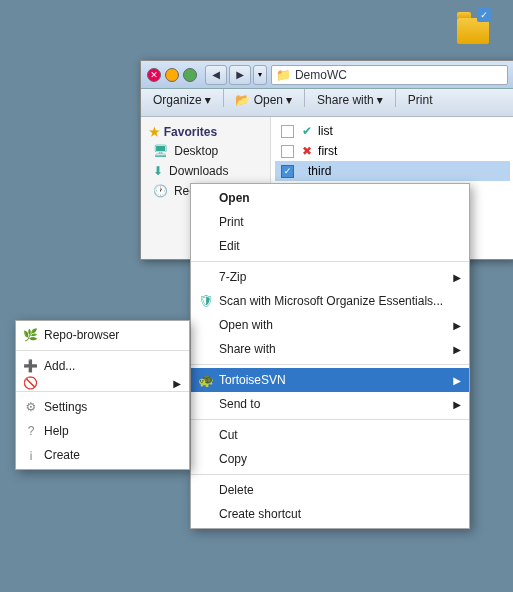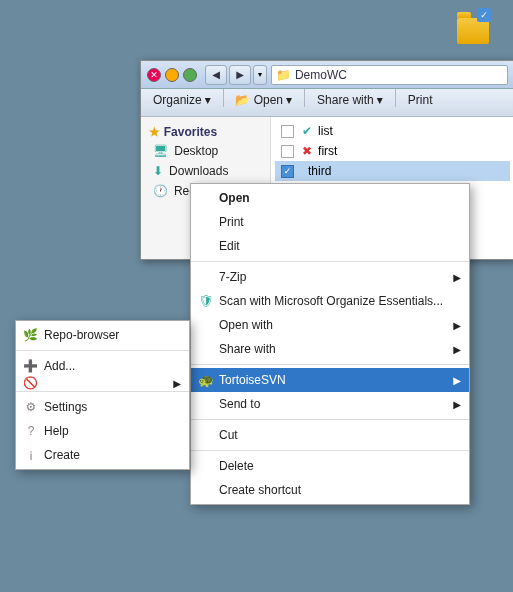--- a/index.html
+++ b/index.html
@@ -436,20 +436,23 @@
       <span class="submenu-arrow">▶</span>
     </div>
     <div class="menu-item">
       <span>Send to</span>
       <span class="submenu-arrow">▶</span>
     </div>
     <div class="menu-separator"></div>
     <div class="menu-item">
       <span>Cut</span>
     </div>
+    <div class="menu-item">
+      <span>Copy</span>
+    </div>
     <div class="menu-separator"></div>
     <div class="menu-item">
       <span>Delete</span>
     </div>
     <div class="menu-item">
       <span>Create shortcut</span>
     </div>
   </div>
 
   <div class="context-menu-sub">

